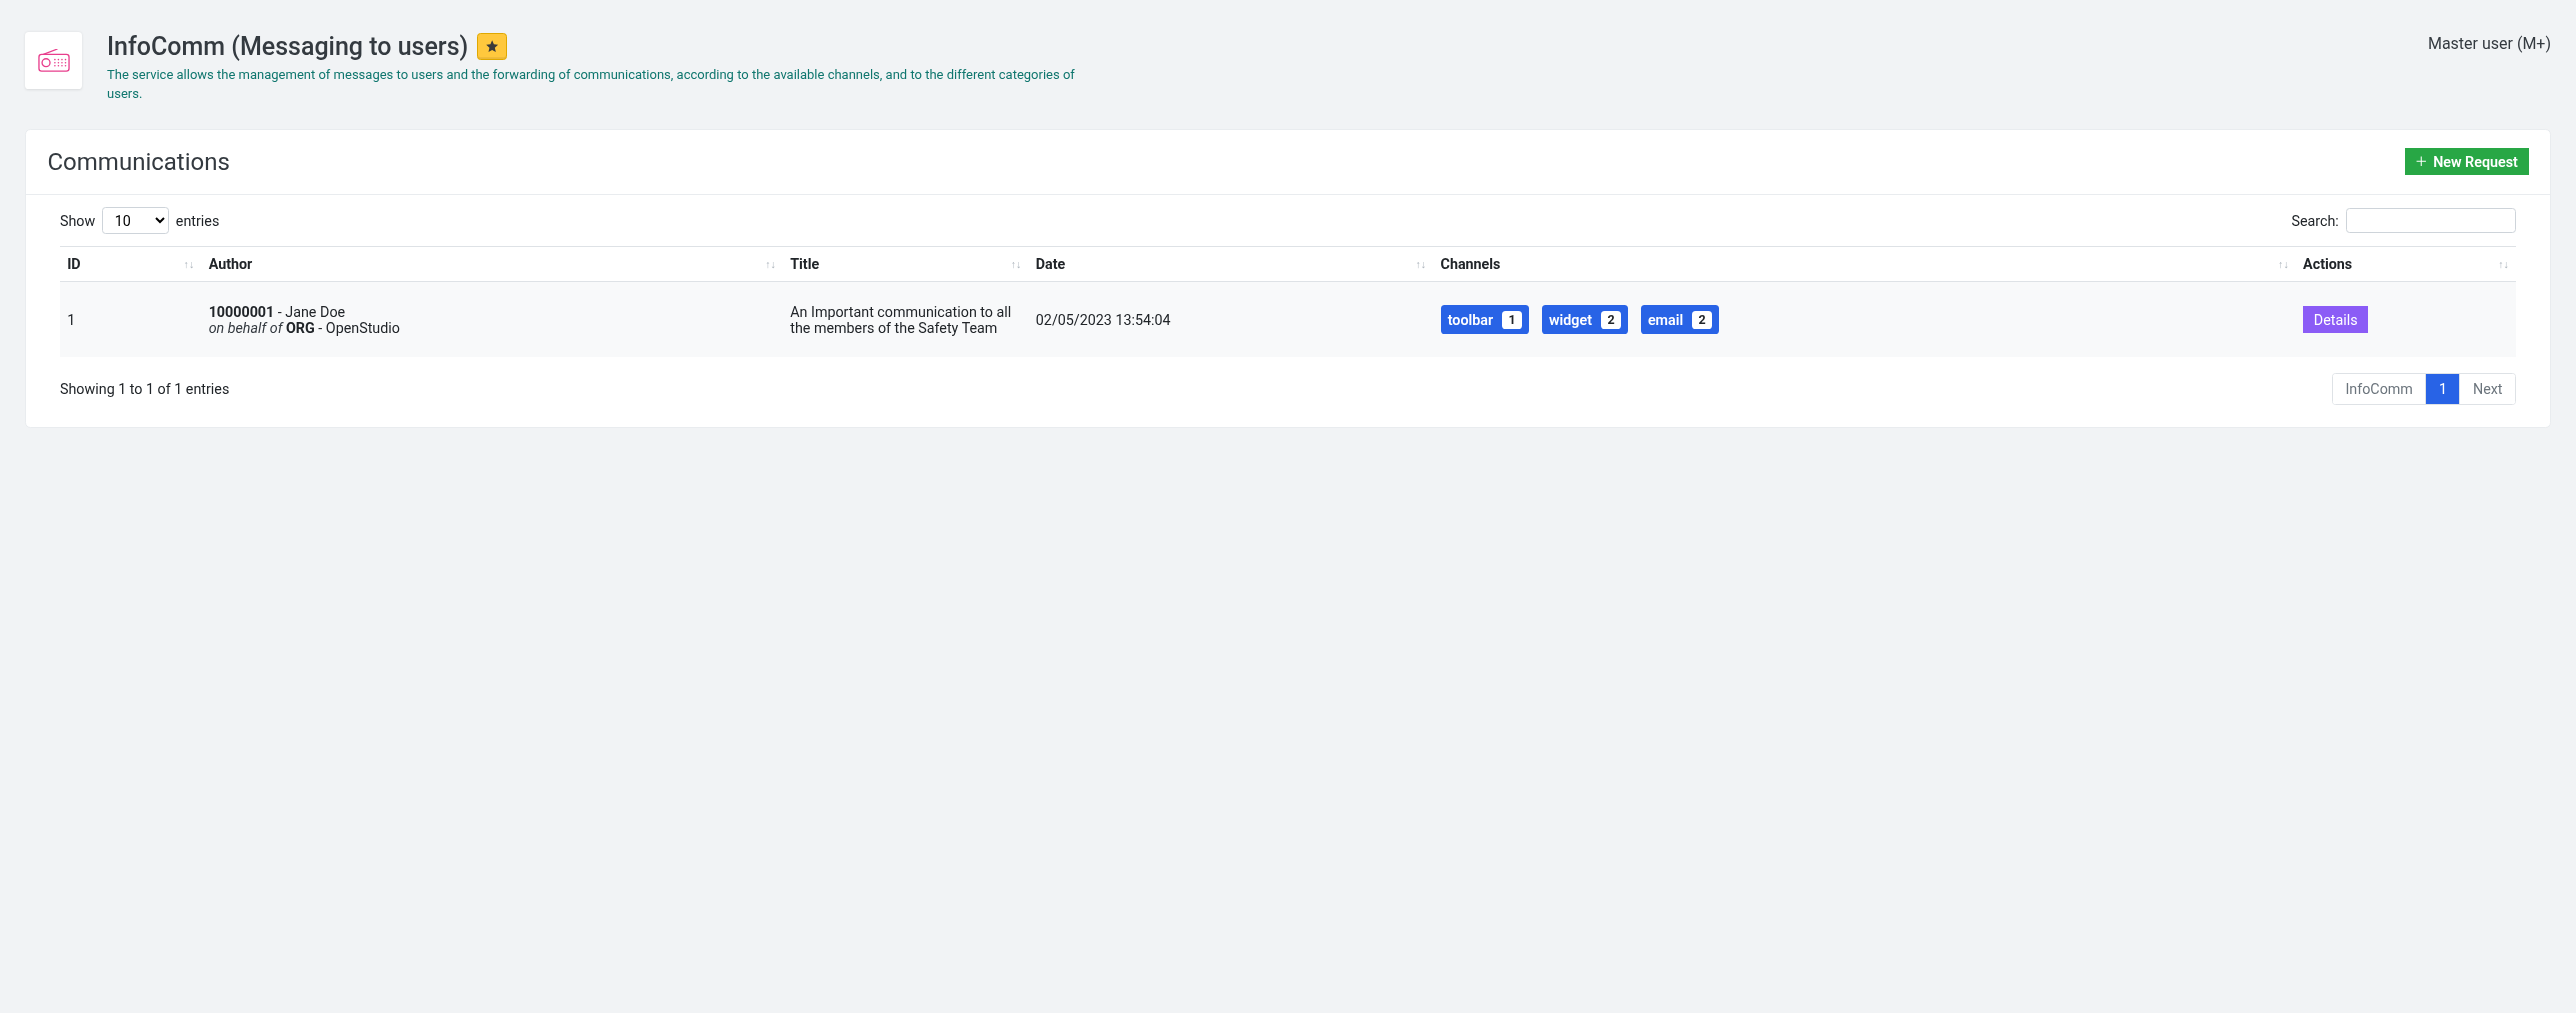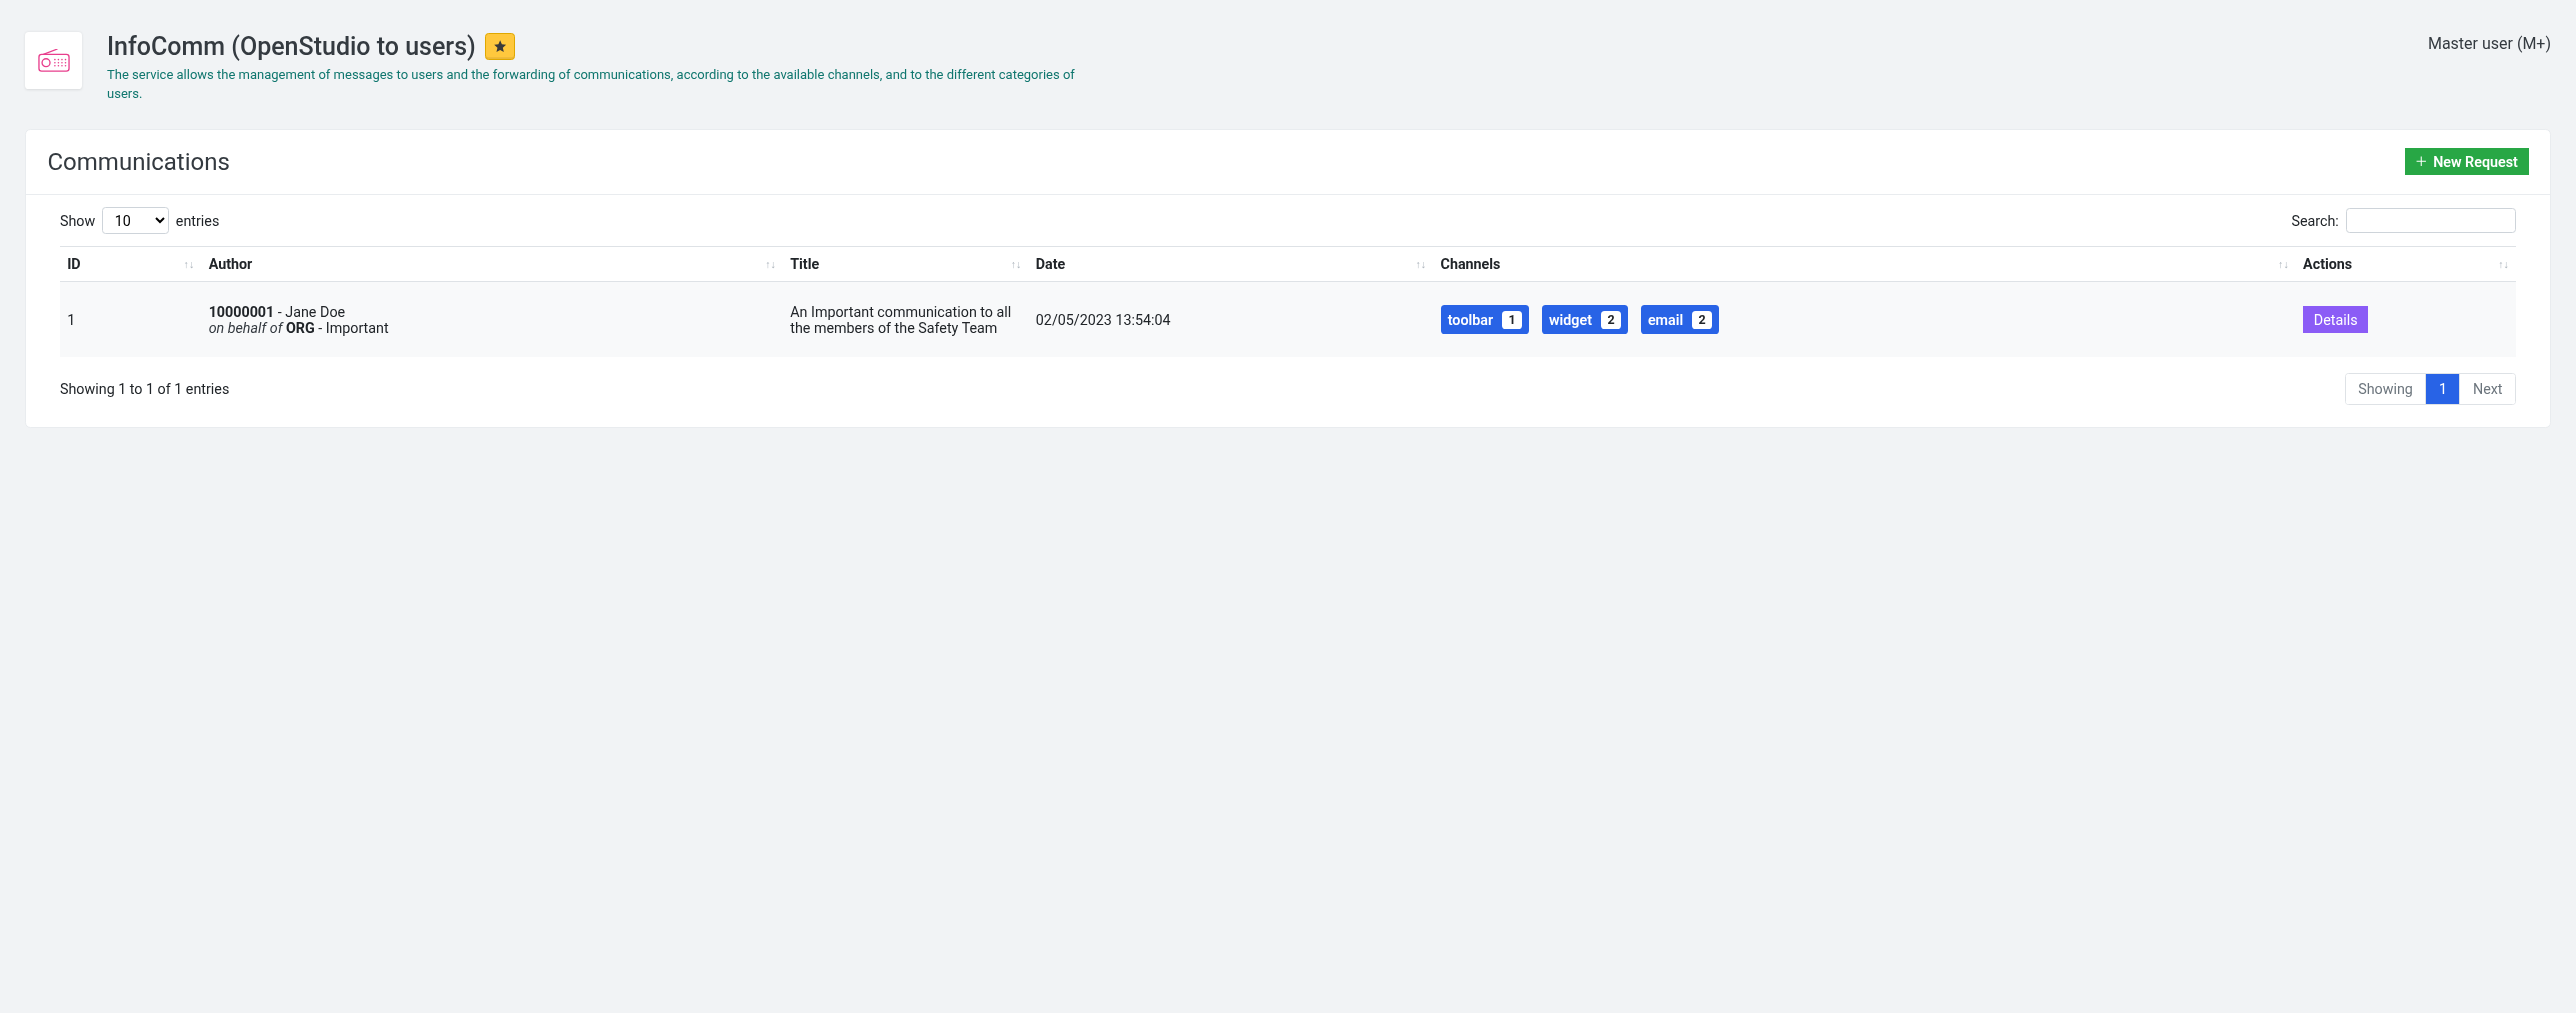--- a/index.html
+++ b/index.html
@@ -270,21 +270,21 @@
         <circle cx="31" cy="15.5" r="0.9" fill="#e83e8c"></circle>
       <circle cx="19" cy="19" r="0.9" fill="#e83e8c"></circle>
         <circle cx="23" cy="19" r="0.9" fill="#e83e8c"></circle>
         <circle cx="27" cy="19" r="0.9" fill="#e83e8c"></circle>
         <circle cx="31" cy="19" r="0.9" fill="#e83e8c"></circle>
     </svg>
   </div>
 
   <div class="header-main">
     <div class="header-title-row">
-      <span class="header-title">InfoComm (OpenStudio to users)</span>
+      <span class="header-title">InfoComm (Messaging to users)</span>
       <span class="star-badge">
         <svg width="14.3" height="14.3" viewBox="0 0 24 24">
           <path fill="#3a3a3a" d="M12 2l2.9 6.9L22 9.8l-5.5 4.8L18.2 22 12 18.3 5.8 22l1.7-7.4L2 9.8l7.1-.9z"></path>
         </svg>
       </span>
     </div>
     <div class="header-subtitle">The service allows the management of messages to users and the forwarding of communications, according to the available channels, and to the different categories of users.</div>
   </div>
 
   <div class="header-user">Master user (M+)</div>
@@ -347,21 +347,21 @@
         </tr>
       </thead>
       <tbody>
         <tr>
           <td>1</td>
           <td class="author-cell">
             <div>
               <strong>10000001</strong><span> - </span><span>Jane Doe</span>
             </div>
             <div>
-              <span class="on-behalf">on behalf of </span><strong>ORG</strong><span> - </span><span>Important</span>
+              <span class="on-behalf">on behalf of </span><strong>ORG</strong><span> - </span><span>OpenStudio</span>
             </div>
           </td>
           <td style="max-width:125px;">An Important communication to all the members of the Safety Team</td>
           <td>02/05/2023 13:54:04</td>
           <td>
             <span class="channel-pill">
               <span>toolbar</span>
               <span class="channel-count">1</span>
             </span>
             <span class="channel-pill">
@@ -377,20 +377,20 @@
             <button class="btn btn-dark">Details</button>
           </td>
         </tr>
       </tbody>
     </table>
   </div>
 
   <div class="dt-footer">
     <span class="dt-info">Showing 1 to 1 of 1 entries</span>
     <div class="pagination">
-      <button class="page-link">Showing</button>
+      <button class="page-link">InfoComm</button>
       <button class="page-link active">1</button>
       <button class="page-link">Next</button>
     </div>
   </div>
 
 </div>
 
 
 </body></html>

